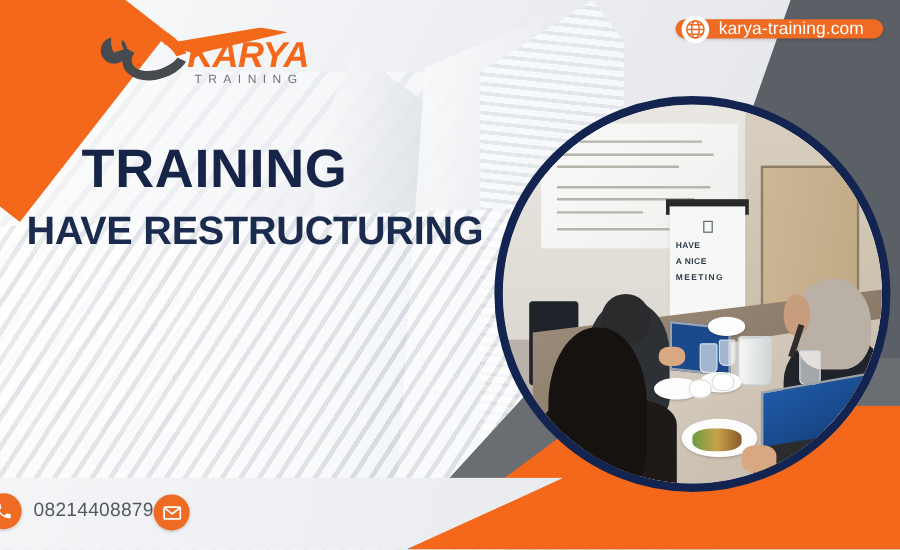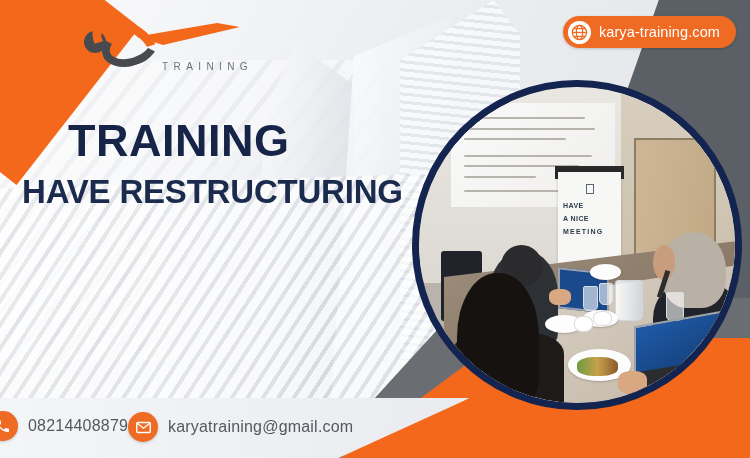--- a/index.html
+++ b/index.html
@@ -133,21 +133,21 @@
   }
   .logo-training {
     position:absolute; left:78px; top:47px;
     font-size:10px; letter-spacing:5.4px; color:#6d7177;
     font-family:"Liberation Sans", sans-serif;
   }
 
   
   .web-pill {
     position:absolute; right:14px; top:16px;
-    height:32px; padding:0 16px 0 5px;
+    height:16px; padding:0 16px 0 5px;
     background:#ef6a22; border-radius:16px;
     display:flex; align-items:center; gap:8px;
     box-shadow:0 1px 3px rgba(0,0,0,.18);
   }
   .globe {
     width:23px; height:23px; border-radius:50%;
     background:#fff; display:flex; align-items:center; justify-content:center;
   }
   .web-text {
     color:#fff; font-size:14.5px; letter-spacing:.1px;
@@ -297,20 +297,21 @@
   <div class="orange-band"></div>
   <div class="footer-strip"></div>
   <div class="orange-band-b"></div>
   <div class="orange-corner"></div>
 
   <div class="logo">
     <div class="logo-dot"></div>
     <div class="logo-swoosh-grey"></div>
     <div class="logo-swoosh-orange"></div>
     <div class="logo-tail"></div>
+    <div class="logo-karya">KARYA</div>
     <div class="logo-training">TRAINING</div>
   </div>
 
   <div class="web-pill">
     <span class="globe">
       <svg width="19" height="19" viewBox="0 0 24 24" fill="none" stroke="#ef6a22" stroke-width="1.6">
         <circle cx="12" cy="12" r="9"></circle>
         <ellipse cx="12" cy="12" rx="4" ry="9"></ellipse>
         <line x1="3" y1="12" x2="21" y2="12"></line>
         <line x1="4.6" y1="7" x2="19.4" y2="7"></line>
@@ -395,16 +396,15 @@
     <span class="c-text">082144088796</span>
   </div>
 
   <div class="contact c-mail">
     <span class="c-icon">
       <svg width="17" height="17" viewBox="0 0 24 24" fill="none" stroke="#ffffff" stroke-width="2">
         <rect x="2.5" y="5" width="19" height="14" rx="1.2"></rect>
         <path d="M3 6l9 7 9-7"></path>
       </svg>
     </span>
-    <span class="c-text">karyatraining@gmail.com</span>
   </div>
 
 </div>
 
 </body></html>

